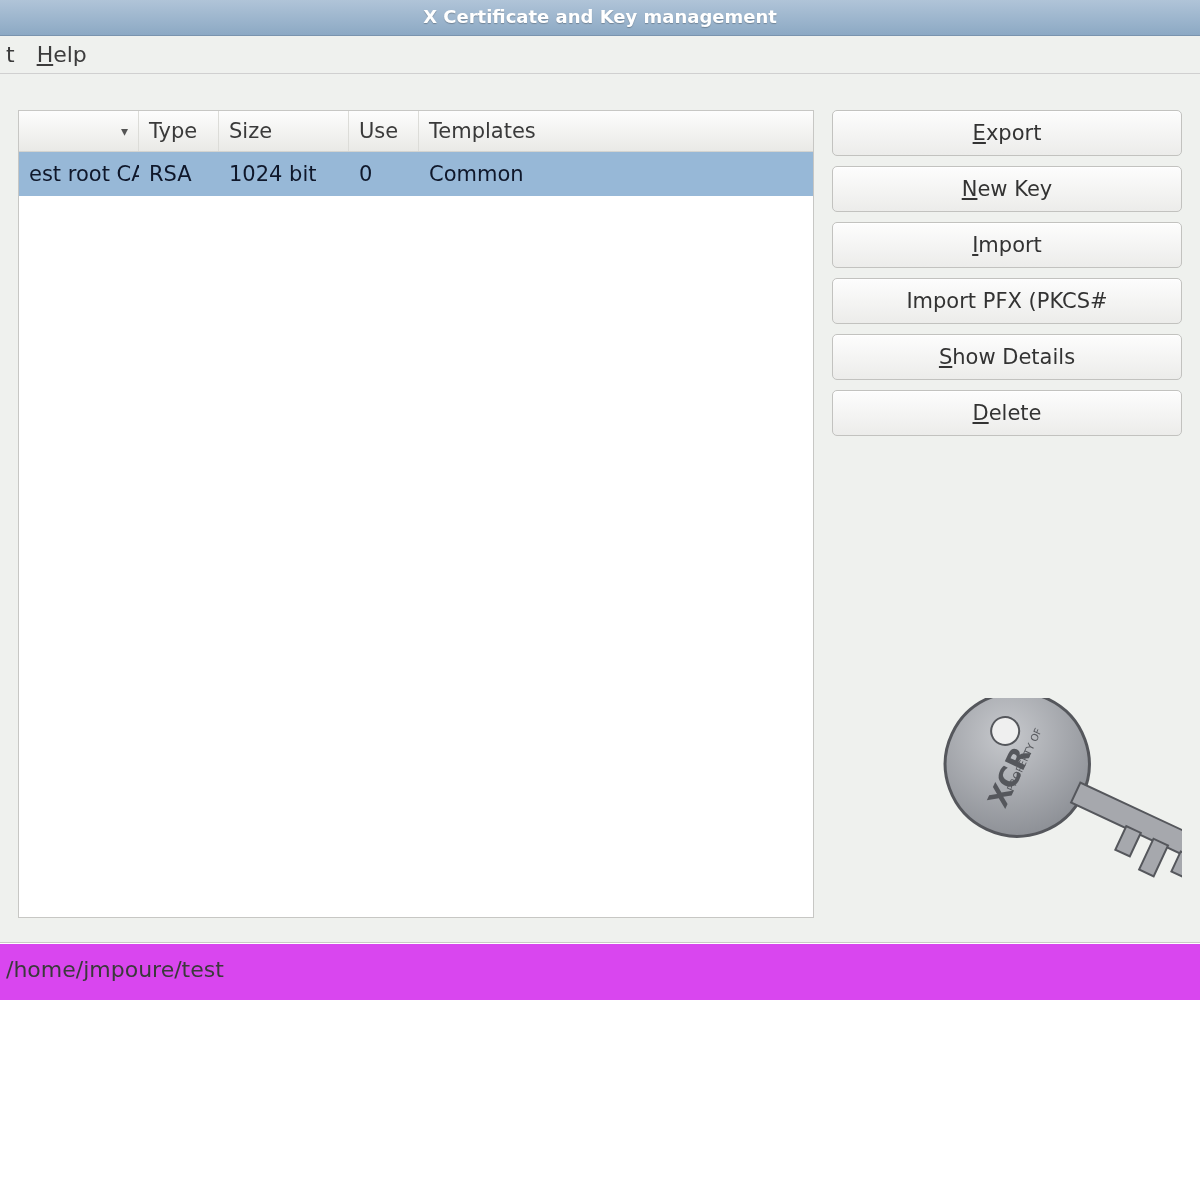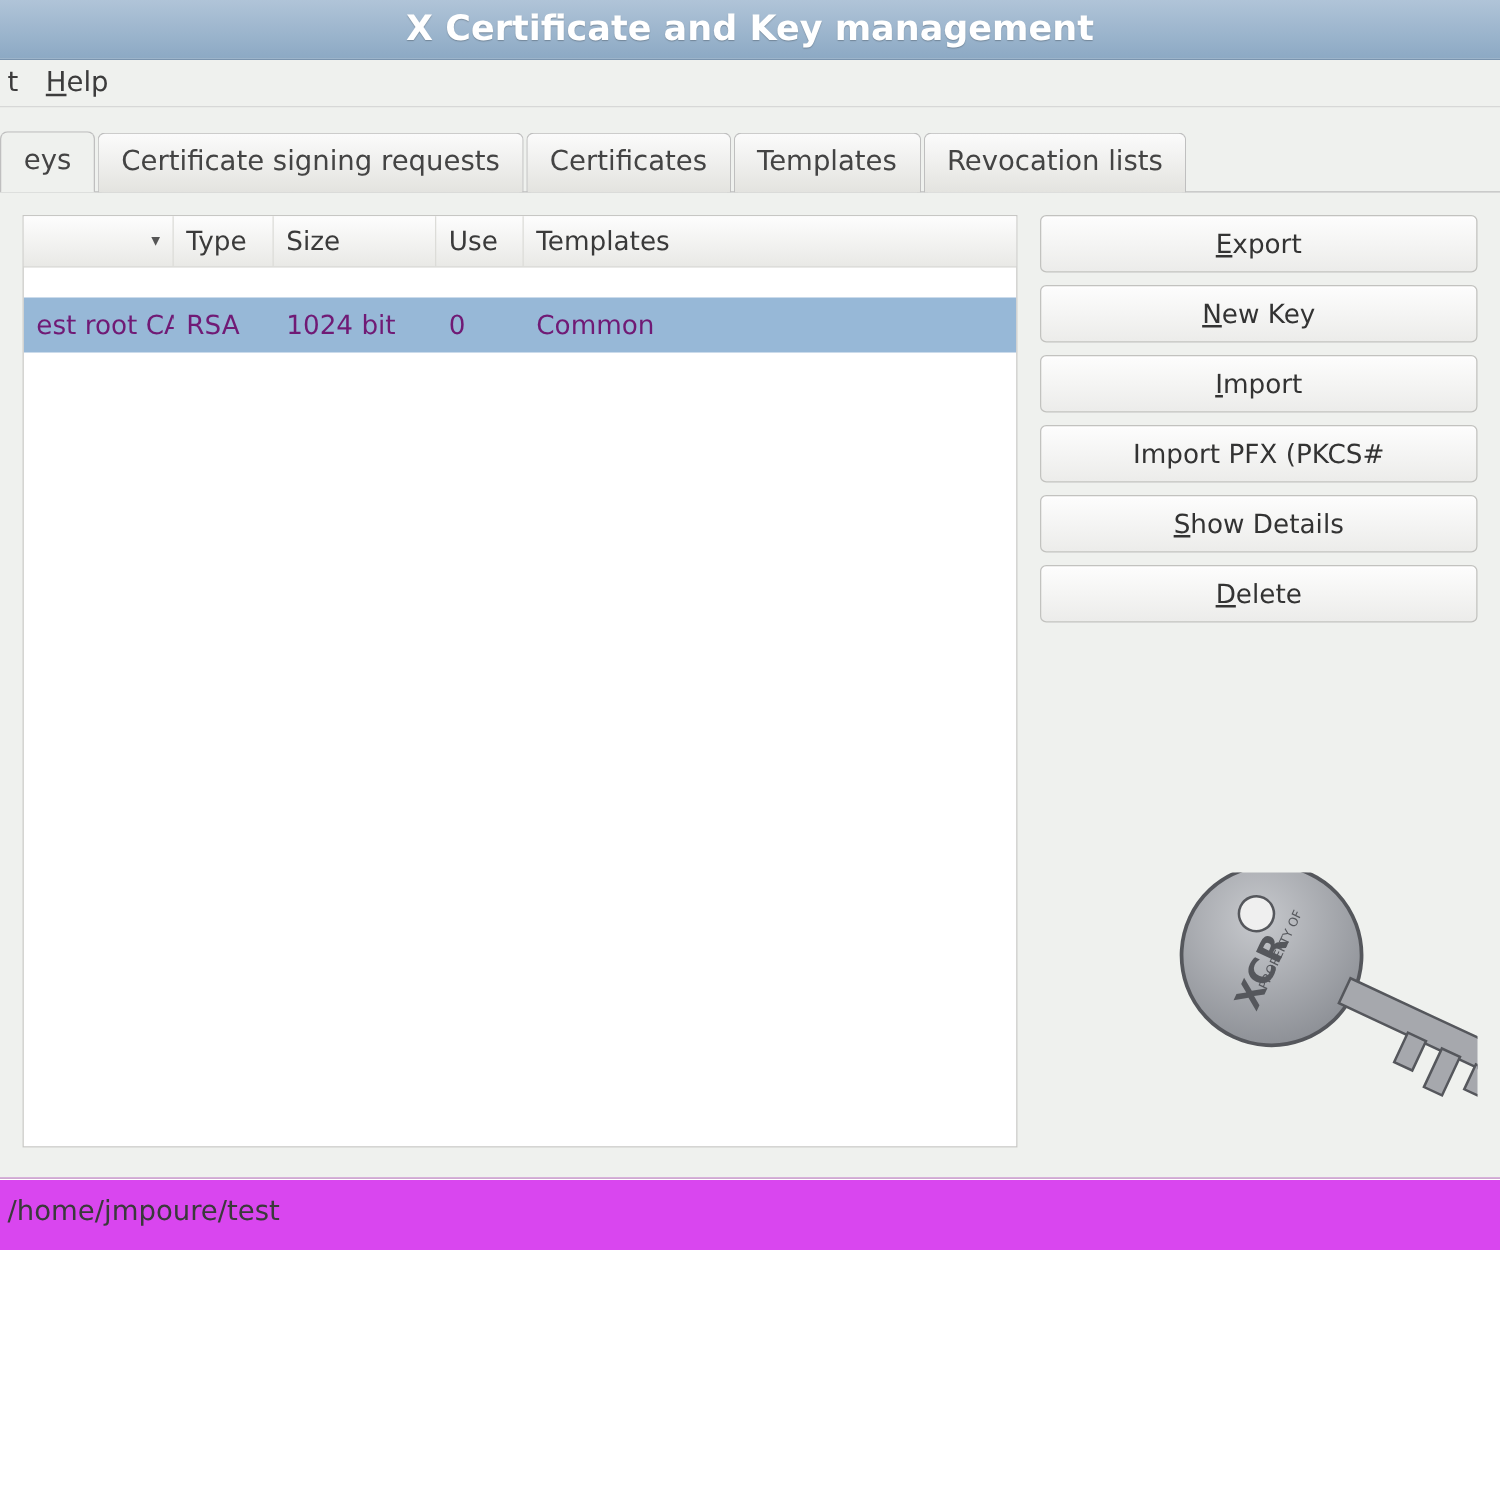--- a/index.html
+++ b/index.html
@@ -11,21 +11,21 @@
   height: 1200px;
   overflow: hidden;
   display: flex;
   flex-direction: column;
 }
 .titlebar {
   background: linear-gradient(to bottom, #b0c4d8 0%, #8ca9c4 100%);
   color: #fff;
   text-align: center;
   padding: 6px 0 8px 0;
-  font-size: 28px;
+  font-size: 18px;
   font-weight: bold;
   text-shadow: 0 1px 1px rgba(0,0,0,0.25);
   border-bottom: 1px solid #7a94ae;
 }
 .menubar {
   background: #eff1ee;
   border-bottom: 1px solid #d0d0d0;
   padding: 6px 6px;
   display: flex;
   gap: 22px;
@@ -103,22 +103,21 @@
 .listheader .col.pwdcol { flex: 1 1 auto; border-right: none; }
 .sortarrow { font-size: 14px; color: #555; }
 .listbody { flex: 1 1 auto; overflow: auto; }
 .row {
   display: flex;
   font-size: 21px;
   padding: 6px 0;
 }
 .row.selected {
   background: #97b8d7;
-  color: #701a75;
-  margin-top: 24px;
+  color: #0f172a;
 }
 .row .cell { padding: 4px 10px; }
 .row .cell.namecol { flex: 0 0 120px; text-align: right; white-space: nowrap; overflow: hidden;}
 .row .cell.typecol { width: 80px; }
 .row .cell.sizecol { width: 130px; }
 .row .cell.usecol { width: 70px; }
 .row .cell.pwdcol { flex: 1 1 auto; }
 .sidepane {
   width: 350px;
   display: flex;
@@ -160,27 +159,20 @@
 <div class="titlebar">
   <span>X Certificate and Key management</span>
 </div>
 
 <div class="menubar">
   <span>t</span>
   <span><span class="u">H</span><span>elp</span></span>
 </div>
 
 <div class="main">
-  <div class="tabstrip">
-    <div class="tab active"><span>eys</span></div>
-    <div class="tab"><span>Certificate signing requests</span></div>
-    <div class="tab"><span>Certificates</span></div>
-    <div class="tab"><span>Templates</span></div>
-    <div class="tab"><span>Revocation lists</span></div>
-  </div>
 
   <div class="tabpanel">
     <div class="listpane">
       <div class="listheader">
         <div class="col namecol">
           <span></span>
           <span class="sortarrow">▾</span>
         </div>
         <div class="col typecol">
             <span>Type</span>

